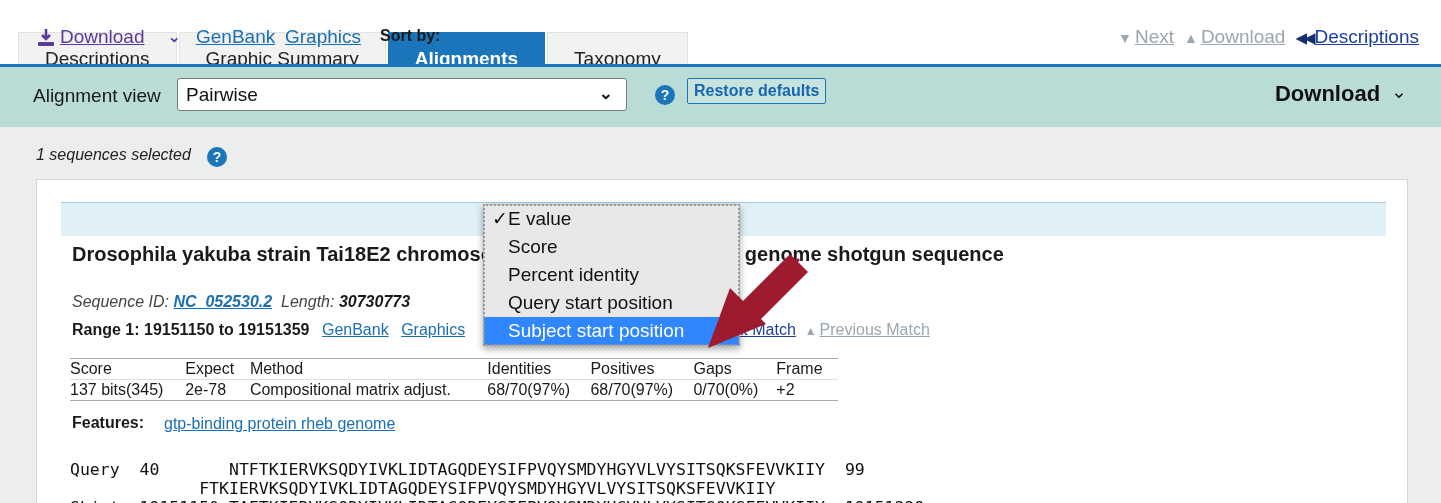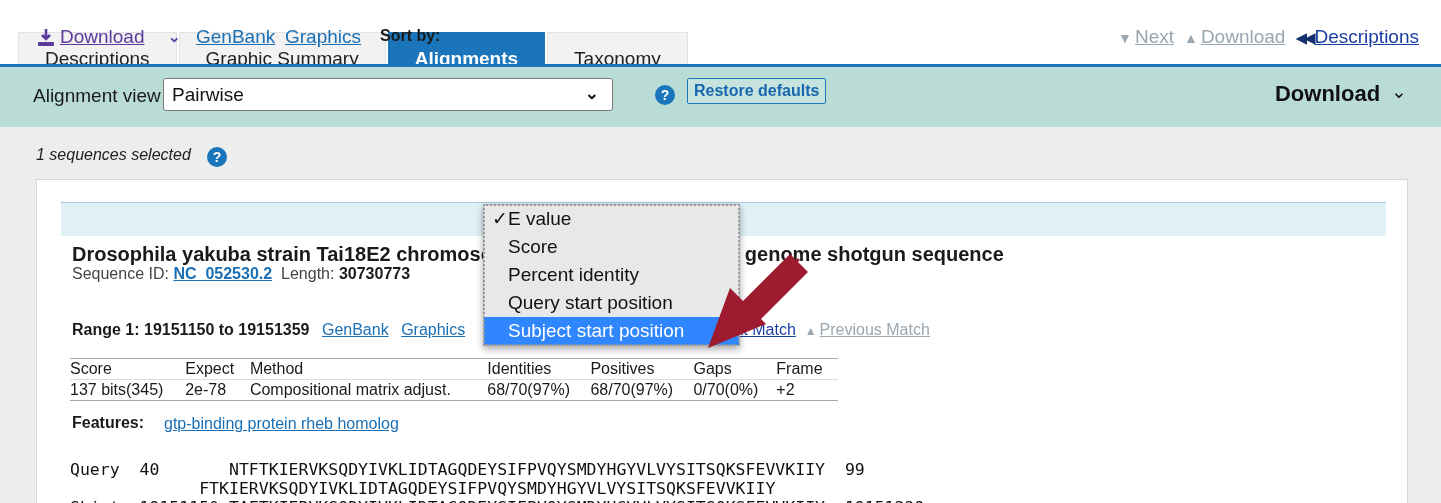--- a/index.html
+++ b/index.html
@@ -18,21 +18,21 @@
     padding:0 26px;font-size:19px;color:#222;background:#f2f2f2;
     border:1px solid #e2e2e2;border-bottom:none;box-sizing:border-box;
     margin-right:2px;white-space:nowrap;
   }
   .tab.active{background:#1a75bb;color:#fff;font-weight:bold;border-color:#1a75bb;margin-top:18px;}
   .tabline{position:absolute;left:0;top:64px;width:1441px;height:3px;background:#1a75bb;}
 
   
   .toolbar{position:absolute;left:0;top:67px;width:1441px;height:60px;background:#b9dcd6;}
   .tb-label{position:absolute;left:33px;top:18px;font-size:19px;color:#1a1a1a;}
-  .select-wrap{position:absolute;left:163px;top:11px;width:450px;height:33px;}
+  .select-wrap{position:absolute;left:177px;top:11px;width:450px;height:33px;}
   select.av{
     width:450px;height:33px;font-size:19px;font-family:"Liberation Sans",sans-serif;
     padding:0 8px;border:1px solid #7a7a7a;border-radius:3px;background:#fff;color:#111;
     -webkit-appearance:none;appearance:none;box-sizing:border-box;
   }
   .sel-caret{position:absolute;right:14px;top:5px;font-size:17px;color:#111;pointer-events:none;font-weight:bold;}
   .qmark{
     display:inline-block;width:20px;height:20px;border-radius:50%;
     background:#1a75bb;color:#fff;font-size:14px;font-weight:bold;
     text-align:center;line-height:20px;font-family:"Liberation Sans",sans-serif;
@@ -69,21 +69,21 @@
   .sortby{position:absolute;left:380px;top:27px;font-size:16px;font-weight:bold;color:#1a1a1a;}
 
   .nav-right{position:absolute;right:22px;top:26px;font-size:19px;white-space:nowrap;}
   .nav-right .tri{font-size:14px;color:#9aa7b0;margin-right:3px;}
   .nav-dis{color:#9aa7b0;text-decoration:underline;margin-right:10px;}
   .nav-desc{color:#1a3fa0;text-decoration:underline;}
   .dbl-left{color:#15306f;font-size:15px;letter-spacing:-3px;margin-right:2px;}
 
   
   .title{position:absolute;left:72px;top:243px;font-size:20px;font-weight:bold;color:#1a1a1a;white-space:nowrap;}
-  .meta{position:absolute;left:72px;top:265px;font-size:16px;color:#444;white-space:nowrap;}
+  .meta{position:absolute;left:72px;top:293px;font-size:16px;color:#444;white-space:nowrap;font-style:italic;}
   .meta b{color:#1a1a1a;}
   .meta a{color:#1a6fb5;text-decoration:underline;font-weight:bold;}
   .range{position:absolute;left:72px;top:321px;font-size:16px;font-weight:bold;color:#1a1a1a;white-space:nowrap;}
   .range a{color:#1a6fb5;text-decoration:underline;font-weight:normal;margin-left:8px;}
   .matchnav{position:absolute;left:700px;top:321px;font-size:16px;white-space:nowrap;}
   .matchnav .nxt{color:#1a3fa0;text-decoration:underline;}
   .matchnav .prv{color:#9aa7b0;text-decoration:underline;}
   .matchnav .tri{color:#9aa7b0;font-size:12px;margin-right:3px;}
 
   
@@ -221,21 +221,21 @@
       <td>Compositional matrix adjust.</td>
       <td>68/70(97%)</td>
       <td>68/70(97%)</td>
       <td>0/70(0%)</td>
       <td>+2</td>
     </tr>
   </tbody>
     </table>
 
   <span class="feat-label">Features:</span>
-  <span class="feat-val">gtp-binding protein rheb homolog</span>
+  <span class="feat-val">gtp-binding protein rheb genome</span>
 
   <div class="aln"><span><span>Query</span>  <span>40</span>       <span>NTFTKIERVKSQDYIVKLIDTAGQDEYSIFPVQYSMDYHGYVLVYSITSQKSFEVVKIIY</span>  <span>99</span></span>
 <span>           <span>  FTKIERVKSQDYIVKLIDTAGQDEYSIFPVQYSMDYHGYVLVYSITSQKSFEVVKIIY</span></span>
 <span><span>Sbjct</span>  <span>19151150</span> <span>TAFTKIERVKSQDYIVKLIDTAGQDEYSIFPVQYSMDYHGYVLVYSITSQKSFEVVKIIY</span>  <span>19151329</span></span></div>
 
   <div class="menu">
     <div class="mi"><span class="chk">✓</span><span>E value</span></div>
     <div class="mi"><span class="chk"></span><span>Score</span></div>
     <div class="mi"><span class="chk"></span><span>Percent identity</span></div>
     <div class="mi"><span class="chk"></span><span>Query start position</span></div>

